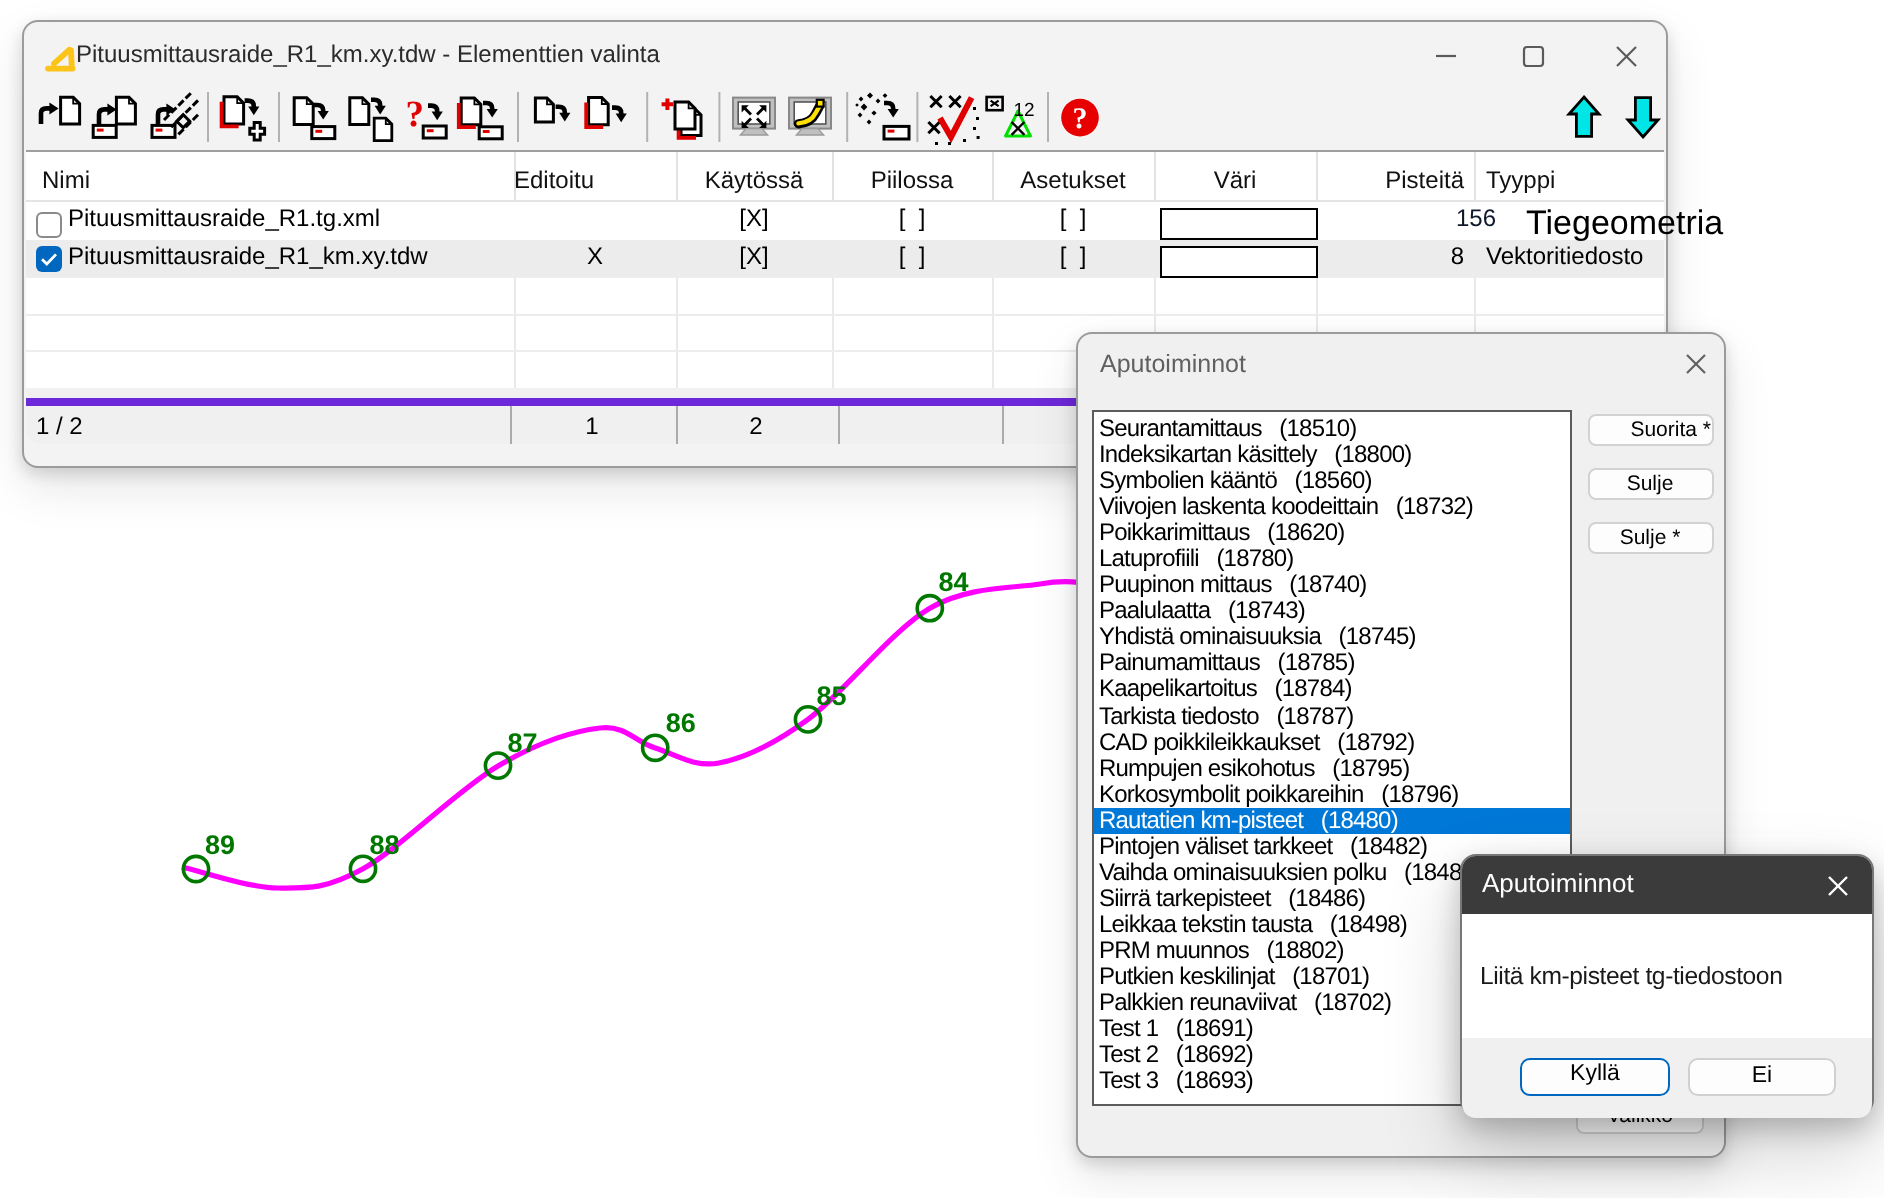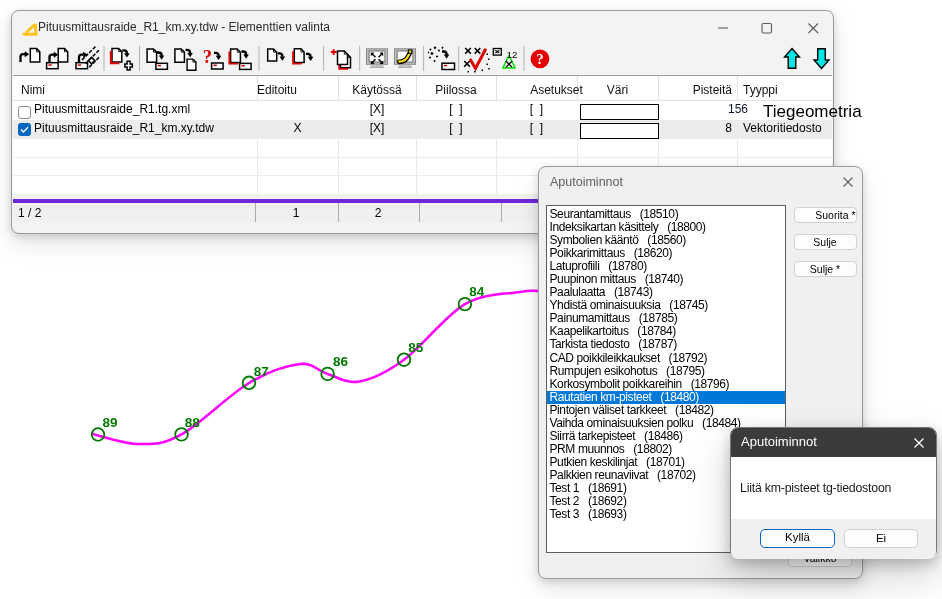--- a/index.html
+++ b/index.html
@@ -216,21 +216,21 @@
 
     <div class="abs" style="left:0;top:24px;width:819px;height:1px;background:#e4e4e4"></div>
     <div class="abs" style="left:0;top:62px;width:819px;height:1px;background:#ededed"></div>
     <div class="abs" style="left:0;top:81px;width:819px;height:1px;background:#ededed"></div>
     <div class="abs" style="left:0;top:99px;width:819px;height:1px;background:#ededed"></div>
 
     <div class="abs" style="left:8px;top:7px;font-size:12px;color:#111;">Nimi</div>
     <div class="abs" style="left:244px;top:7px;width:81px;text-align:left;font-size:12px;color:#111;">Editoitu</div>
     <div class="abs" style="left:325px;top:7px;width:78px;text-align:center;font-size:12px;color:#111;">Käytössä</div>
     <div class="abs" style="left:403px;top:7px;width:80px;text-align:center;font-size:12px;color:#111;">Piilossa</div>
-    <div class="abs" style="left:483px;top:7px;width:81px;text-align:center;font-size:12px;color:#111;padding-left:20px;">Asetukset</div>
+    <div class="abs" style="left:483px;top:7px;width:81px;text-align:center;font-size:12px;color:#111;">Asetukset</div>
     <div class="abs" style="left:564px;top:7px;width:81px;text-align:center;font-size:12px;color:#111;">Väri</div>
     <div class="abs" style="left:645px;top:7px;width:74px;text-align:right;font-size:12px;color:#111;">Pisteitä</div>
     <div class="abs" style="left:730px;top:7px;font-size:12px;color:#111;">Tyyppi</div>
 
     <div class="abs" style="left:0px;top:43.5px;width:819px;height:18.5px;background:#ececec;"></div>
 
     <div class="abs" style="left:5px;top:29.5px;width:13px;height:13px;background:#fff;border:1px solid #8a8a8a;border-radius:3px;box-sizing:border-box;"></div>
     <div class="abs" style="left:21px;top:26.3px;font-size:12px;color:#000;">Pituusmittausraide_R1.tg.xml</div>
     <div class="abs" style="left:325px;top:26.3px;width:78px;text-align:center;font-size:12px;color:#000;">[X]</div>
     <div class="abs" style="left:403px;top:26.3px;width:80px;text-align:center;font-size:12px;color:#000;">[&nbsp;&nbsp;]</div>
@@ -273,35 +273,37 @@
   <svg class="abs" style="left:303px;top:9px" width="12" height="12" viewBox="0 0 12 12">
     <g stroke="#606060" stroke-width="1.1">
         <line x1="1.5" y1="1.5" x2="10.5" y2="10.5"></line>
         <line x1="10.5" y1="1.5" x2="1.5" y2="10.5"></line>
       </g>
   </svg>
   <div class="abs" id="listbox" style="left:6.5px;top:37.5px;width:240px;height:348px;background:#fff;border:1px solid #5c5c5c;box-sizing:border-box;overflow:hidden;font-size:12px;letter-spacing:-0.4px;color:#000;padding-top:2.5px;">
 <div>Seurantamittaus&nbsp;&nbsp; (18510)</div>
 <div>Indeksikartan käsittely&nbsp;&nbsp; (18800)</div>
 <div>Symbolien kääntö&nbsp;&nbsp; (18560)</div>
+<div>Viivojen laskenta koodeittain&nbsp;&nbsp; (18732)</div>
 <div>Poikkarimittaus&nbsp;&nbsp; (18620)</div>
 <div>Latuprofiili&nbsp;&nbsp; (18780)</div>
 <div>Puupinon mittaus&nbsp;&nbsp; (18740)</div>
 <div>Paalulaatta&nbsp;&nbsp; (18743)</div>
 <div>Yhdistä ominaisuuksia&nbsp;&nbsp; (18745)</div>
 <div>Painumamittaus&nbsp;&nbsp; (18785)</div>
 <div>Kaapelikartoitus&nbsp;&nbsp; (18784)</div>
 <div>Tarkista tiedosto&nbsp;&nbsp; (18787)</div>
 <div>CAD poikkileikkaukset&nbsp;&nbsp; (18792)</div>
 <div>Rumpujen esikohotus&nbsp;&nbsp; (18795)</div>
 <div>Korkosymbolit poikkareihin&nbsp;&nbsp; (18796)</div>
 <div class="sel">Rautatien km-pisteet&nbsp;&nbsp; (18480)</div>
 <div>Pintojen väliset tarkkeet&nbsp;&nbsp; (18482)</div>
 <div>Vaihda ominaisuuksien polku&nbsp;&nbsp; (18484)</div>
 <div>Siirrä tarkepisteet&nbsp;&nbsp; (18486)</div>
+<div>Leikkaa tekstin tausta&nbsp;&nbsp; (18498)</div>
 <div>PRM muunnos&nbsp;&nbsp; (18802)</div>
 <div>Putkien keskilinjat&nbsp;&nbsp; (18701)</div>
 <div>Palkkien reunaviivat&nbsp;&nbsp; (18702)</div>
 <div>Test 1&nbsp;&nbsp; (18691)</div>
 <div>Test 2&nbsp;&nbsp; (18692)</div>
 <div>Test 3&nbsp;&nbsp; (18693)</div>
   </div>
   <div class="btn3" style="left:254.5px;top:39.5px;text-align:right;">Suorita *</div>
   <div class="btn3" style="left:254.5px;top:66.5px;">Sulje</div>
   <div class="btn3" style="left:254.5px;top:93.5px;">Sulje *</div>

